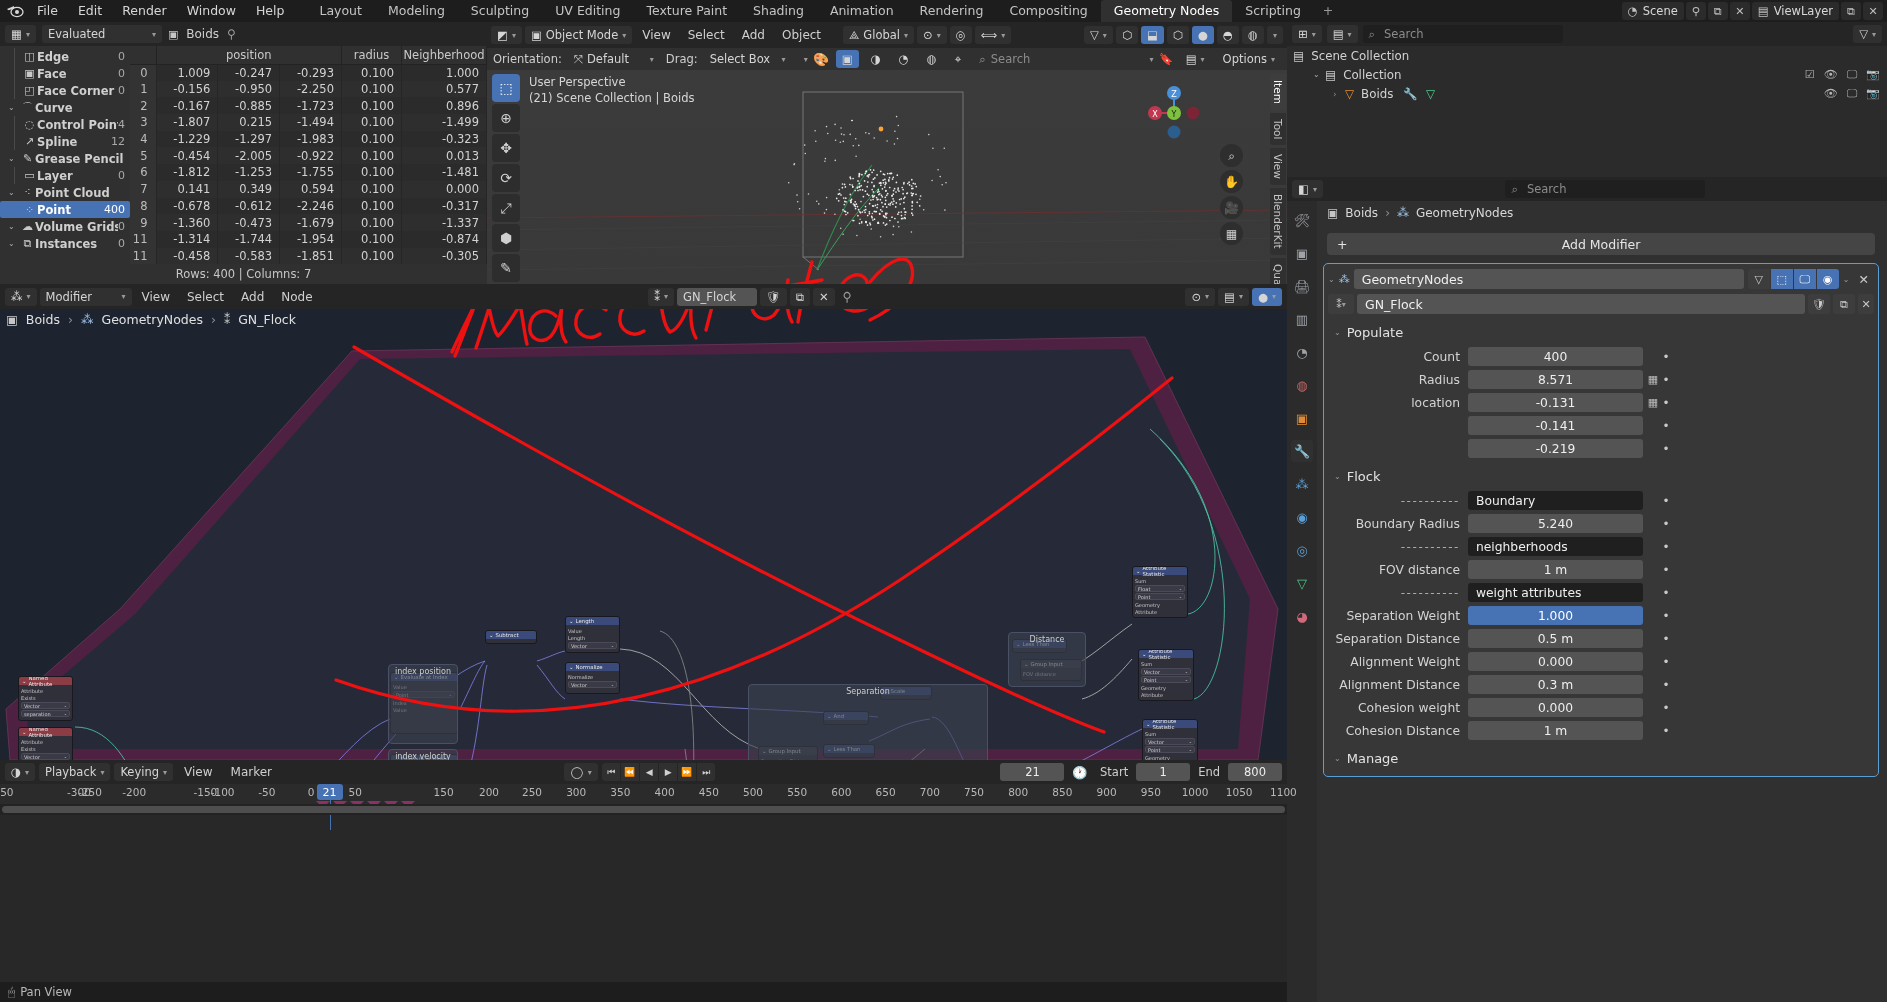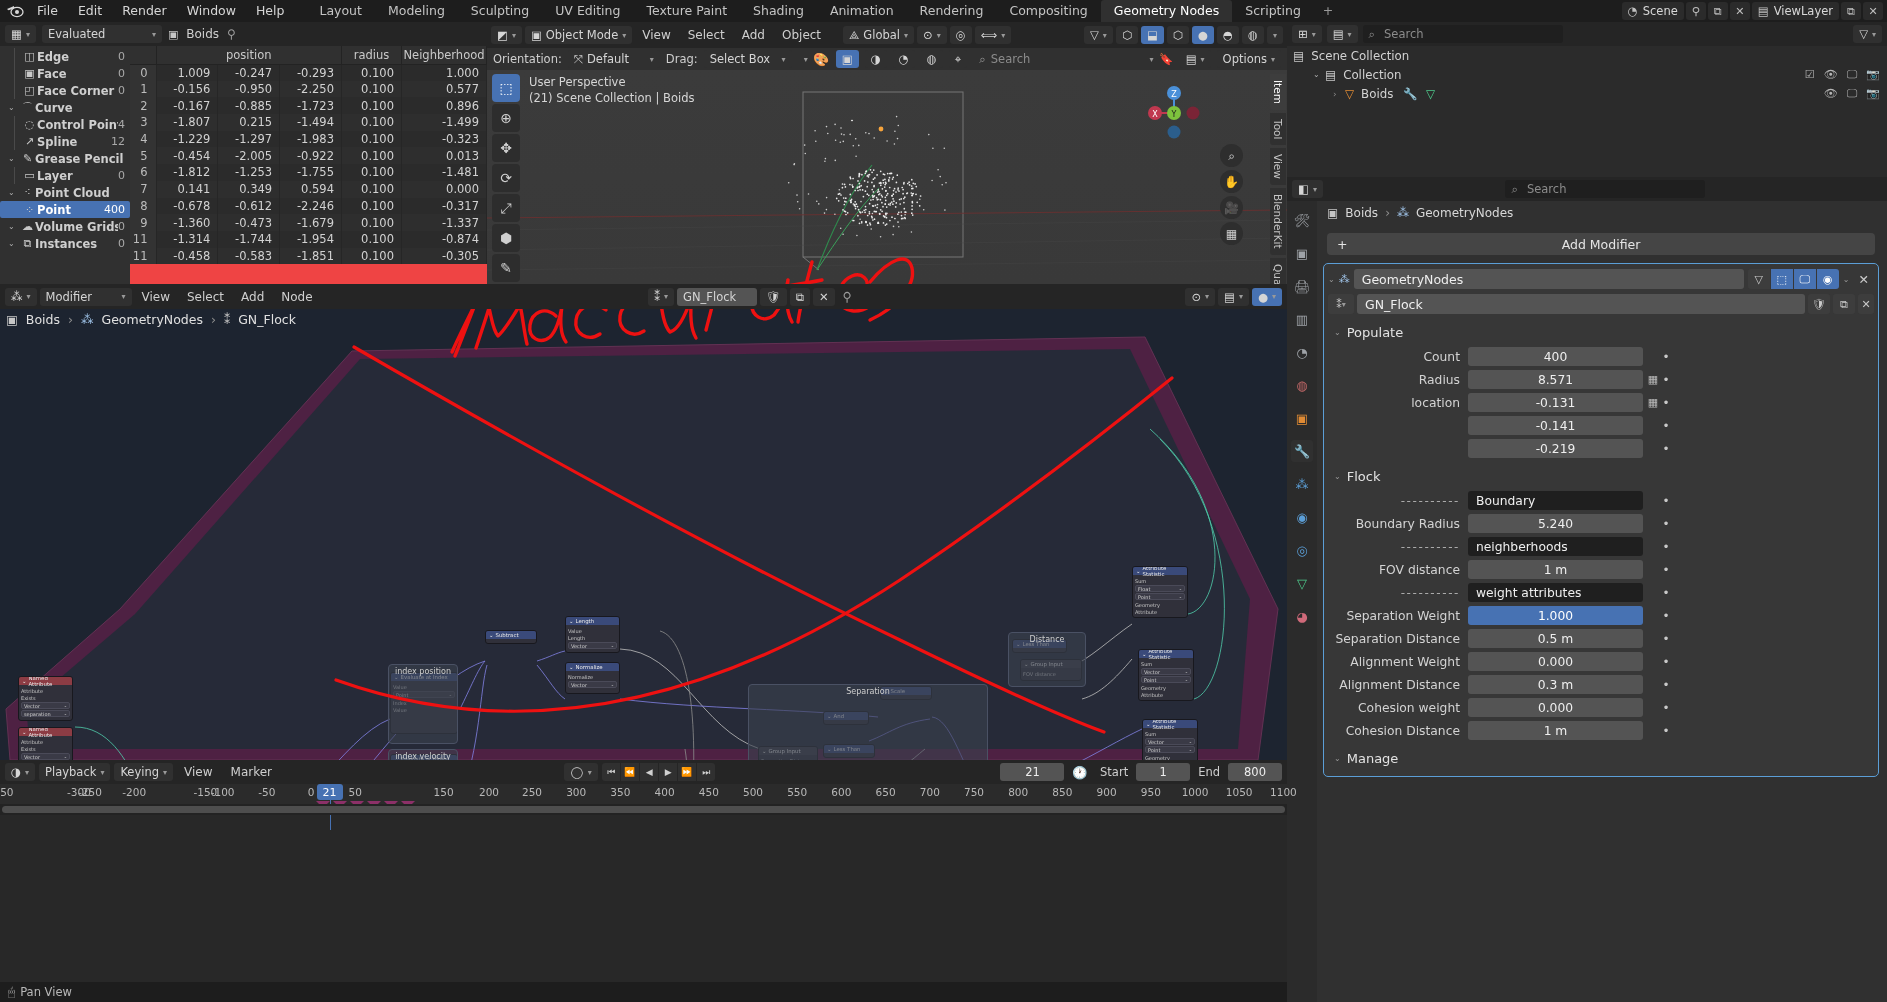--- a/index.html
+++ b/index.html
@@ -364,20 +364,21 @@
               <td class="">-0.458</td>
               <td class="">-0.583</td>
               <td class="">-1.851</td>
               <td class="">0.100</td>
               <td class="">-0.305</td>
             </tr>
           </tbody>
         </table>
     </div>
   </div>
+  <div id="ss-footer">Rows: 400  |  Columns: 7</div>
 </div>
 
 <div id="vp">
   <div id="vp-h1">
     <div class="hdr-btn">◩<span class="caret">▾</span></div>
     <div class="hdr-btn">▣ <span>Object Mode</span><span class="caret">▾</span></div>
     <span class="hdr-txt">View</span>
     <span class="hdr-txt">Select</span>
     <span class="hdr-txt">Add</span>
     <span class="hdr-txt">Object</span>

